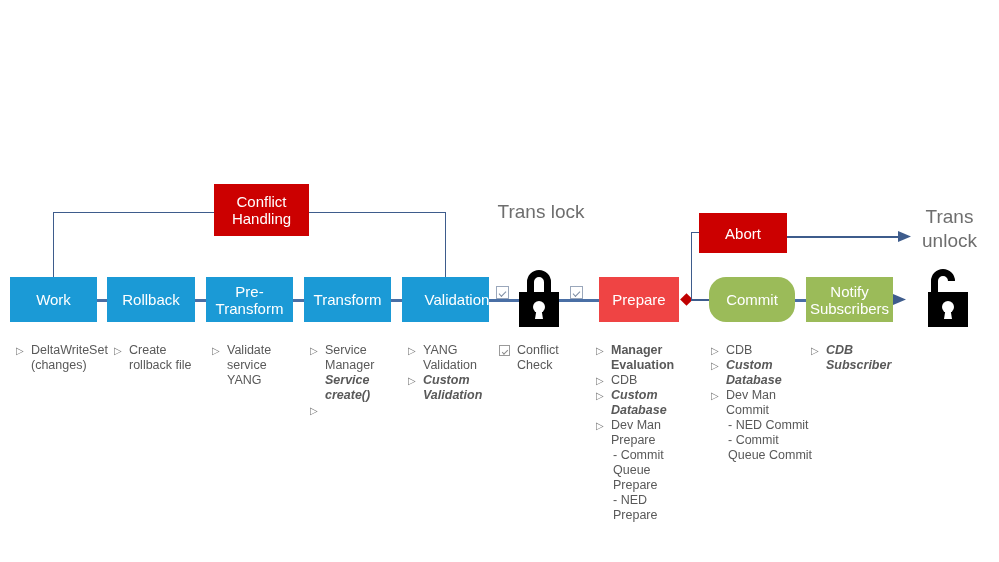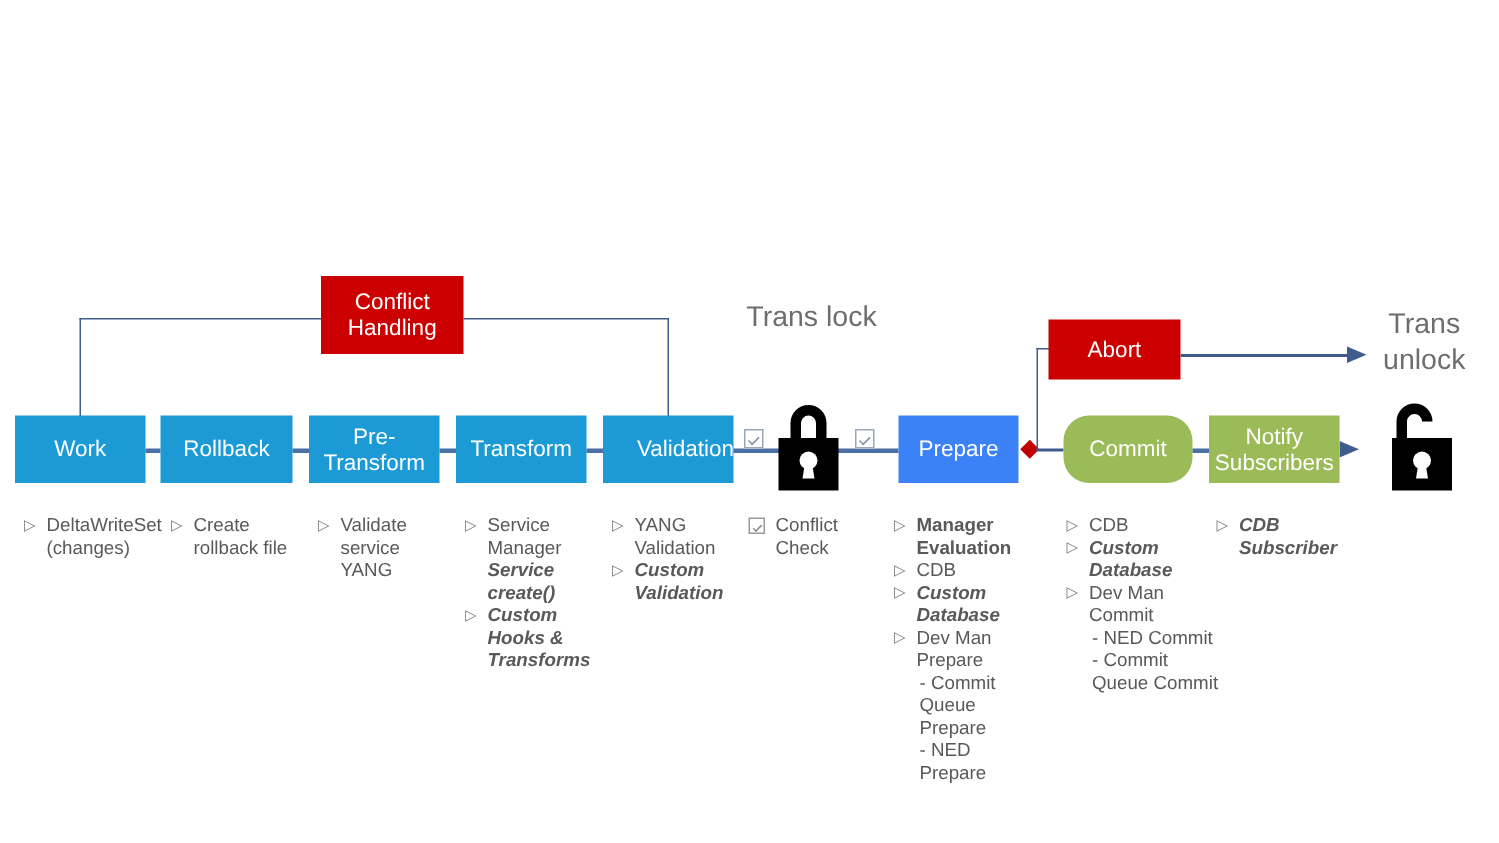--- a/index.html
+++ b/index.html
@@ -42,21 +42,21 @@
     justify-content: center;
     text-align: center;
     color: #ffffff;
     font-size: 15px;
     line-height: 17px;
     box-sizing: border-box;
     padding: 2px 4px;
   }
   .box-blue   { background: #1B9AD6; }
   .box-red    { background: #CC0000; }
-  .box-orange { background: #3b82f6; }
+  .box-orange { background: #ef4444; }
   .box-green  { background: #9BBB59; }
 
   
   .bullets {
     position: absolute;
     font-size: 12.5px;
     line-height: 15px;
     color: #595959;
   }
   .bullet {
@@ -260,21 +260,20 @@
   </div>
 
   <div class="bullets" style="left:310px; top:343px; width:86px;">
     <div class="bullet">
       <span class="marker">▷</span>
       <span>Service Manager</span>
       <span class="bi">Service create()</span>
     </div>
     <div class="bullet">
       <span class="marker">▷</span>
-      <span class="bi">Custom Hooks &amp; Transforms</span>
     </div>
   </div>
 
   <div class="bullets" style="left:408px; top:343px; width:78px;">
     <div class="bullet">
       <span class="marker">▷</span>
       <span>YANG Validation</span>
     </div>
     <div class="bullet">
       <span class="marker">▷</span>

